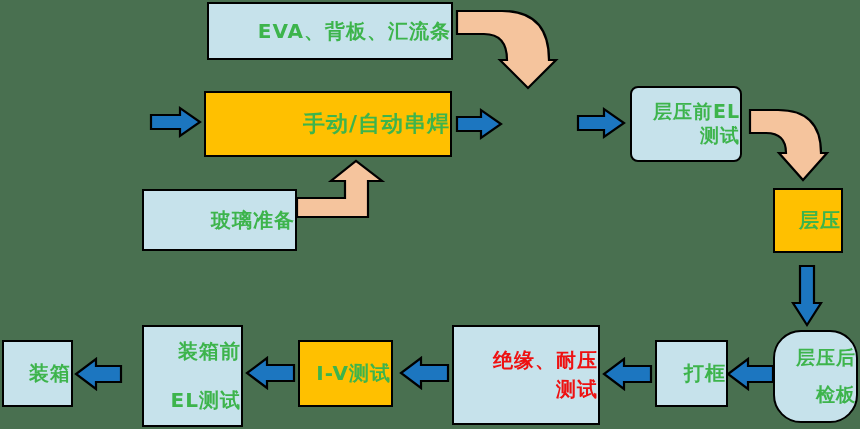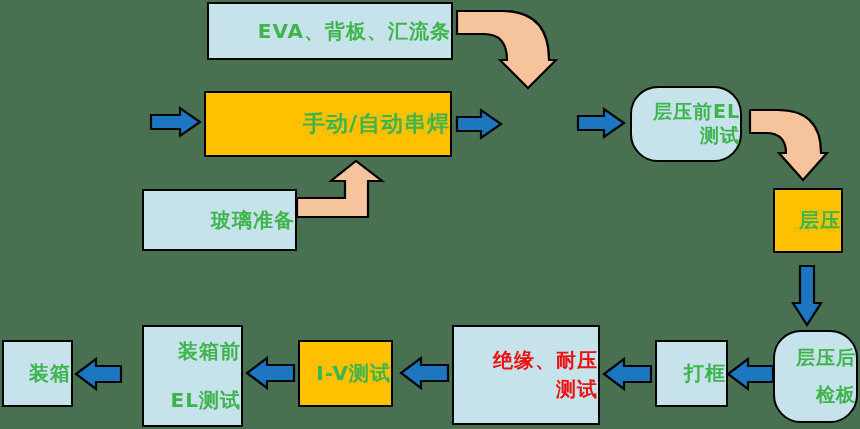--- a/index.html
+++ b/index.html
@@ -38,21 +38,21 @@
     display:flex;
     flex-direction:column;
     align-items:flex-end;
     justify-content:center;
     text-align:center;
     font-size:20px;
     line-height:1.25;
     letter-spacing:1px;
   }
   .node.orange{background:var(--box-orange);padding-left:8px;}
-  .node.rounded-md{border-radius:28px;}
+  .node.rounded-md{border-radius:8px;}
   .node.rounded-lg{border-radius:28px;}
   .node.red-text{color:var(--text-red);padding-left:28px;}
   .node .line{display:block;}
 
   
   #node-eva            {left:207px;top:2px;  width:246px;height:58px;}
   #node-stringing      {left:204px;top:91px; width:248px;height:66px;font-size:22px;}
   #node-glass-prep     {left:142px;top:189px;width:155px;height:62px;}
   #node-assembly       {left:502px;top:90px; width:71px; height:68px;}
   #node-pre-el         {left:630px;top:86px; width:112px;height:76px;font-size:19px;}

